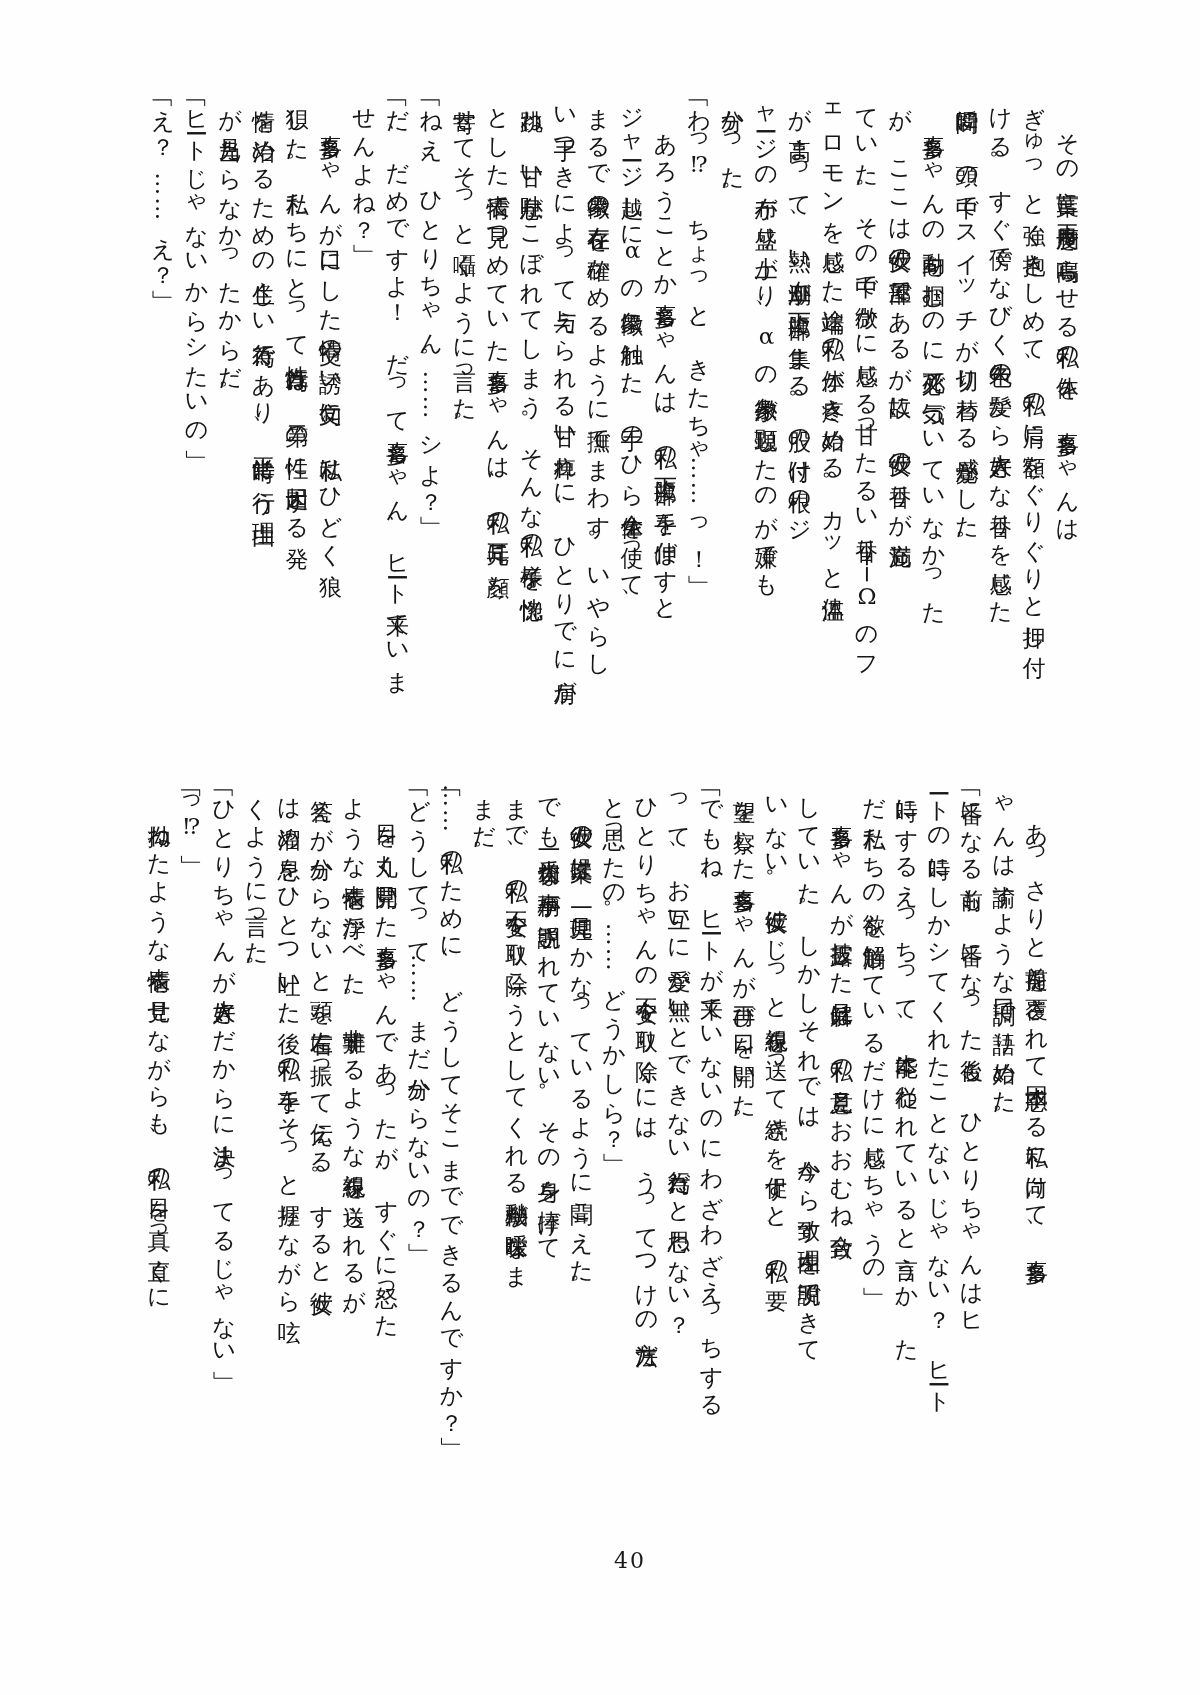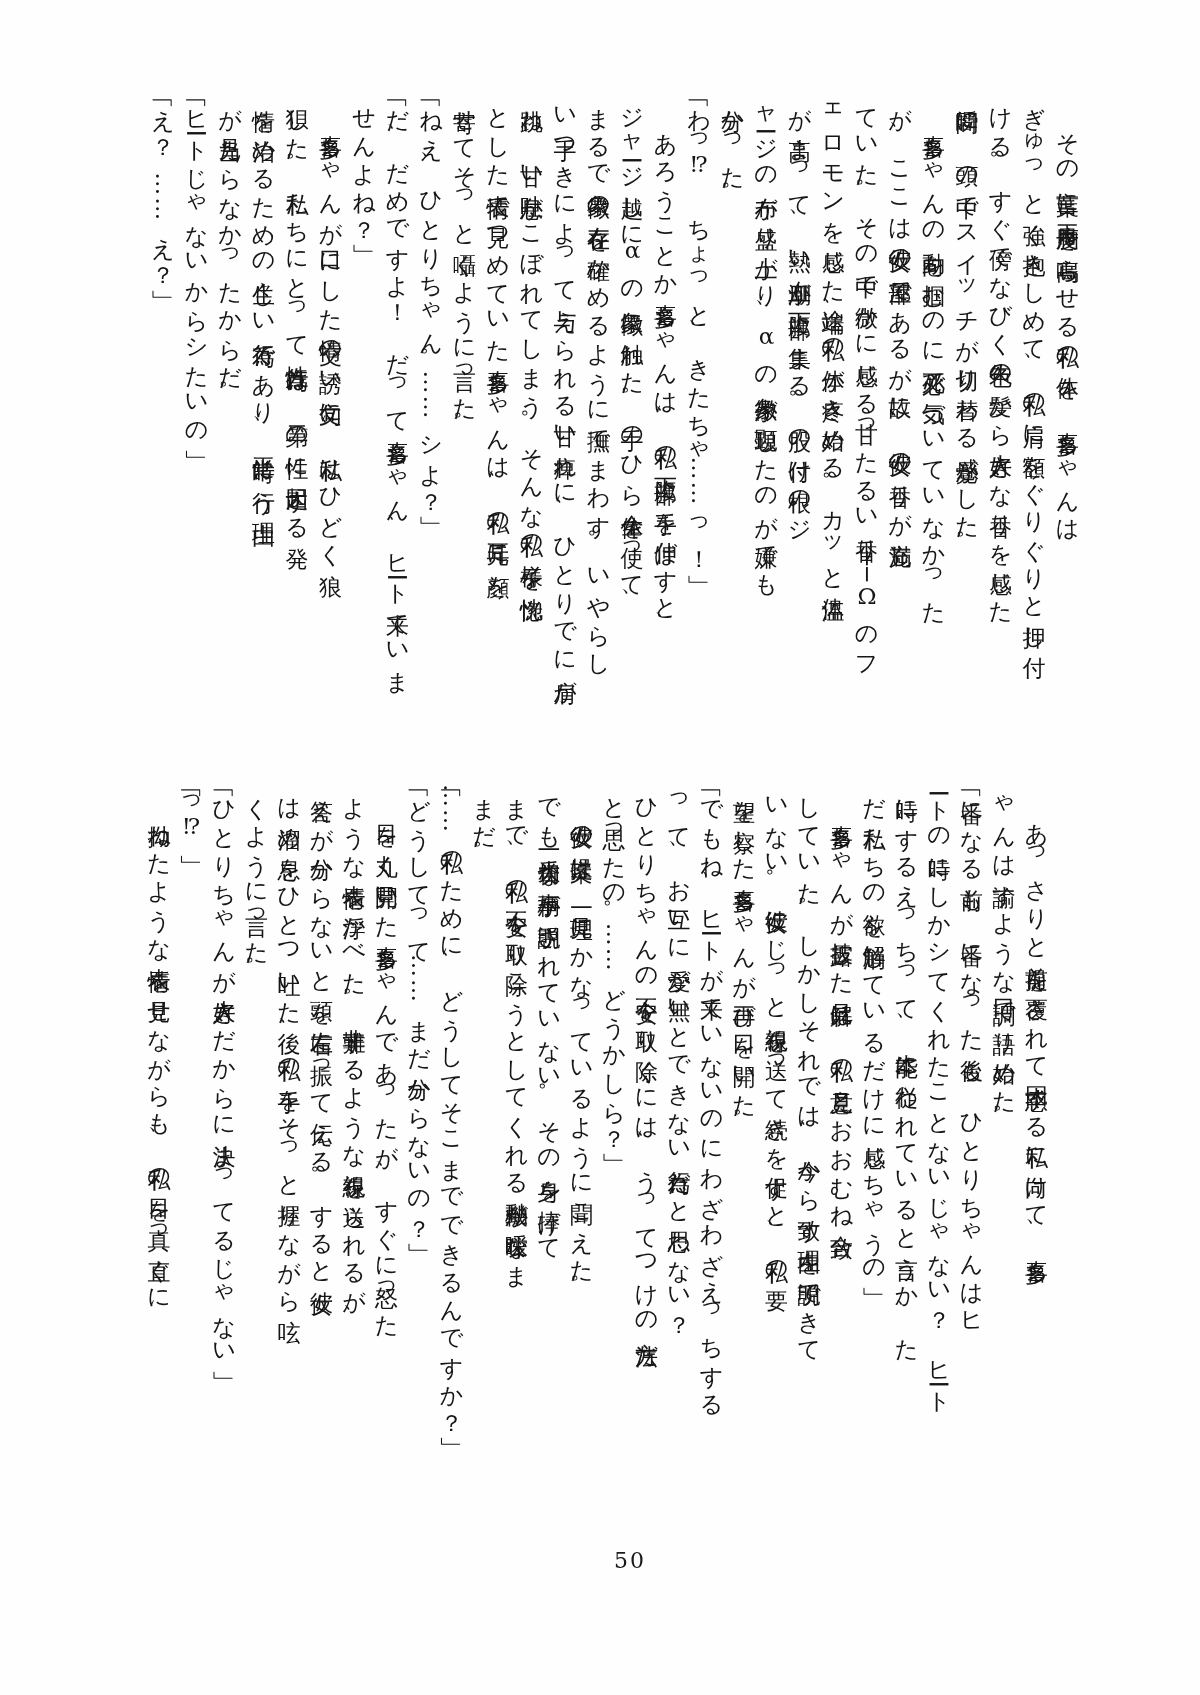--- a/index.html
+++ b/index.html
@@ -110,14 +110,14 @@
       <div class="vline">　目を丸く見開いた喜多ちゃんであったが、すぐに怒った</div>
       <div class="vline">ような表情を浮かべた。非難するような視線を送られるが、</div>
       <div class="vline">答えが分からないと頭を左右に振って伝える。すると彼女</div>
       <div class="vline">は溜め息をひとつ吐いた後、私の手をそっと握りながら呟</div>
       <div class="vline">くように言った。</div>
       <div class="vline">「ひとりちゃんが大好きだからに決まってるじゃない」</div>
       <div class="vline">「っ<span class="up">⁉</span>」</div>
       <div class="vline">　拗ねたような表情を見せながらも、私の目を真っ直ぐに</div>
     </section>
 
-  <div class="pageno">50</div>
+  <div class="pageno">40</div>
 </div>
 
 </body></html>

